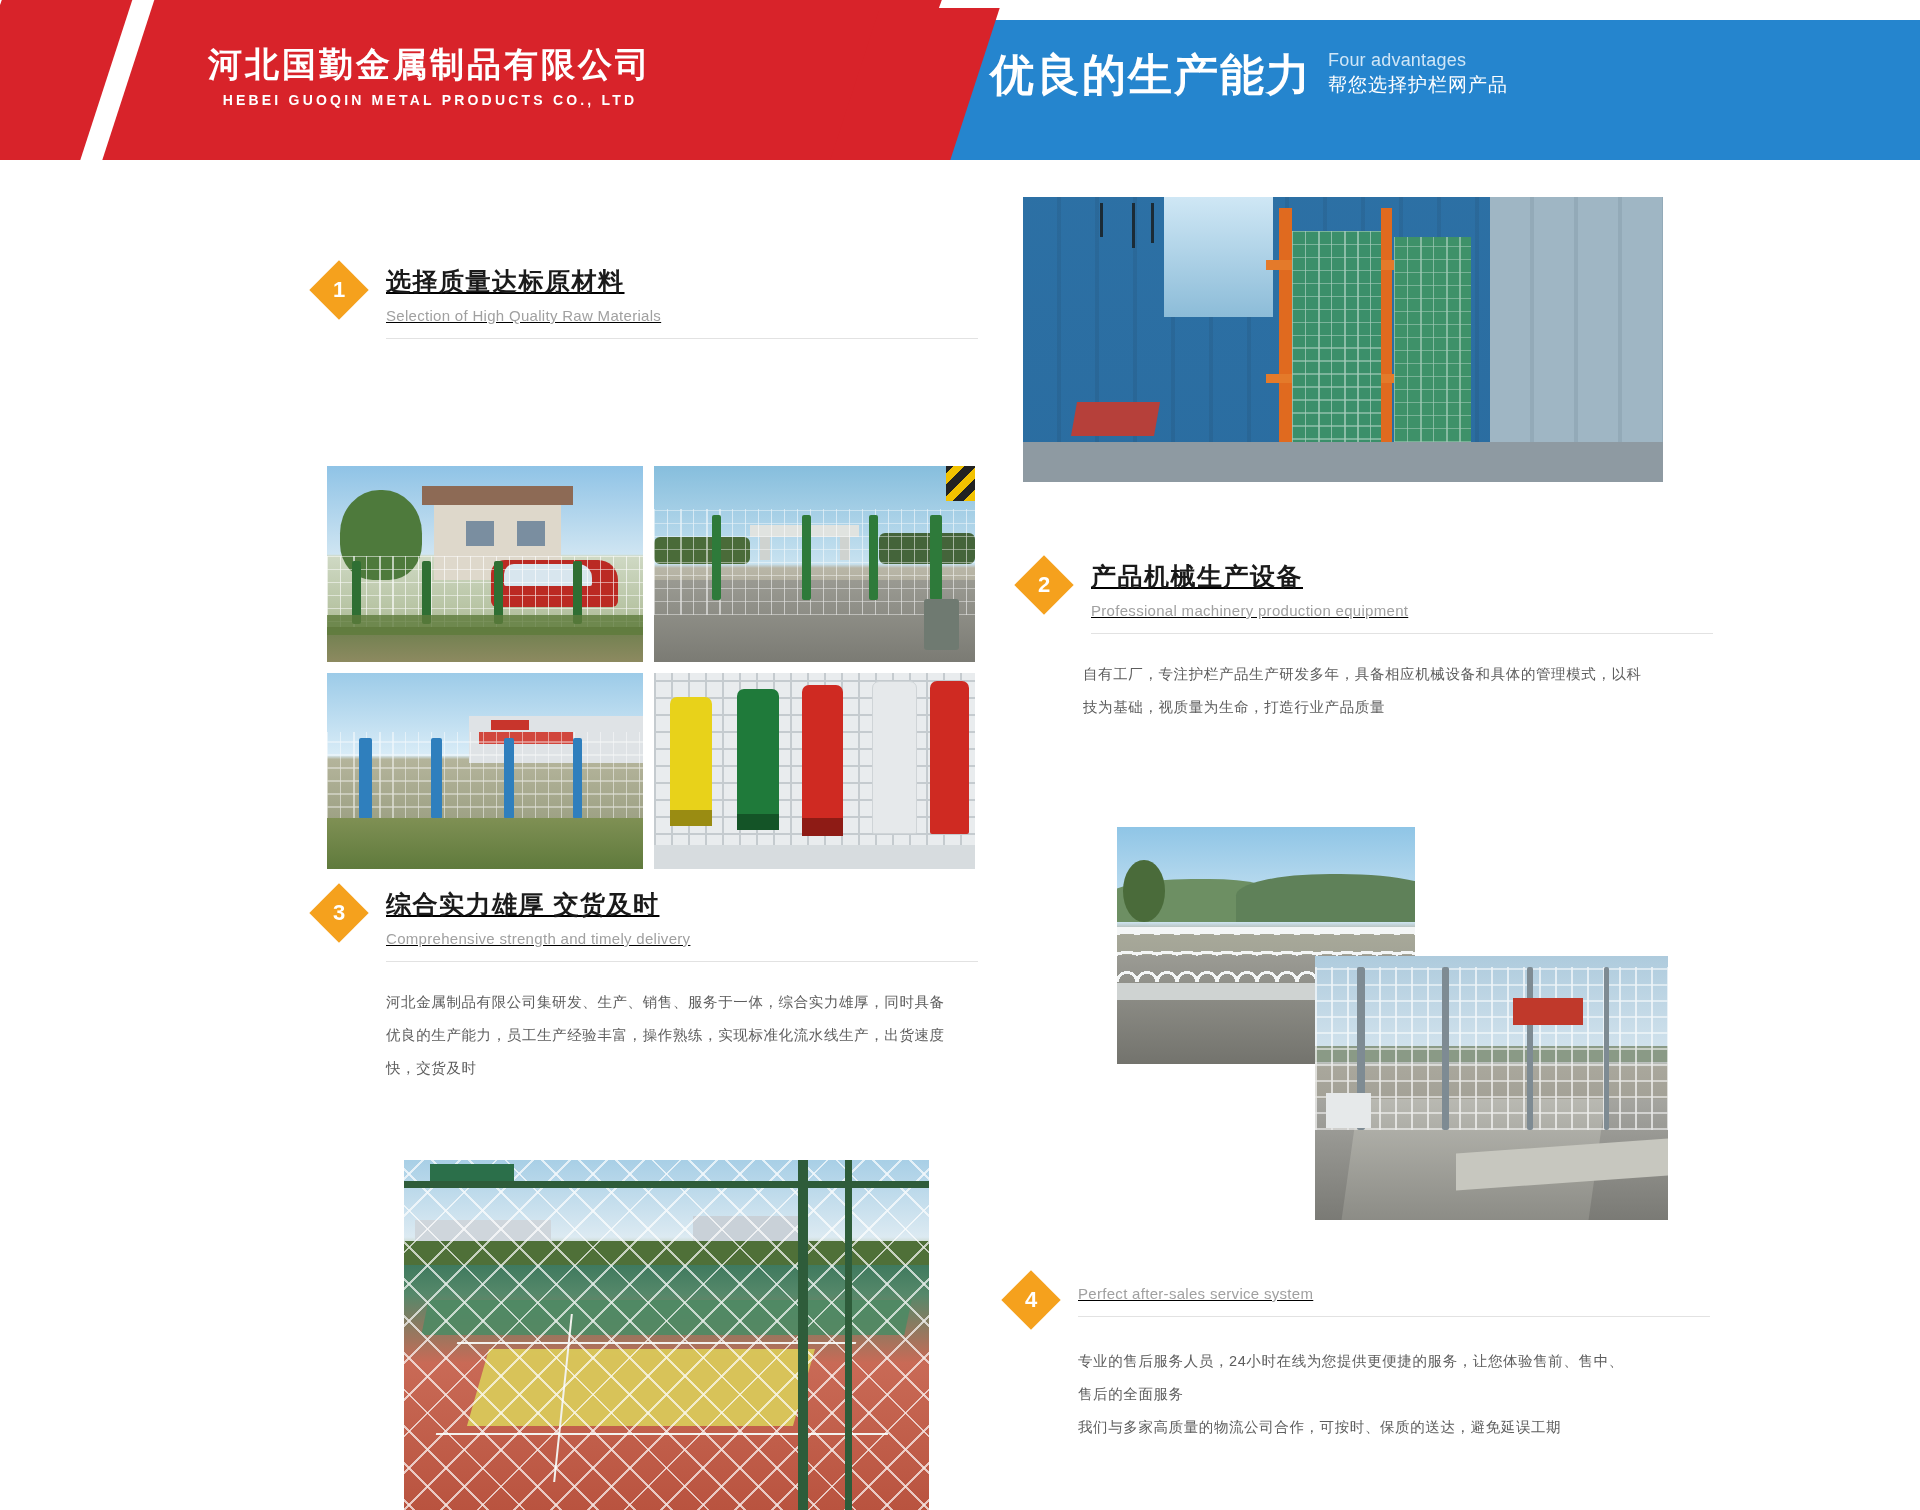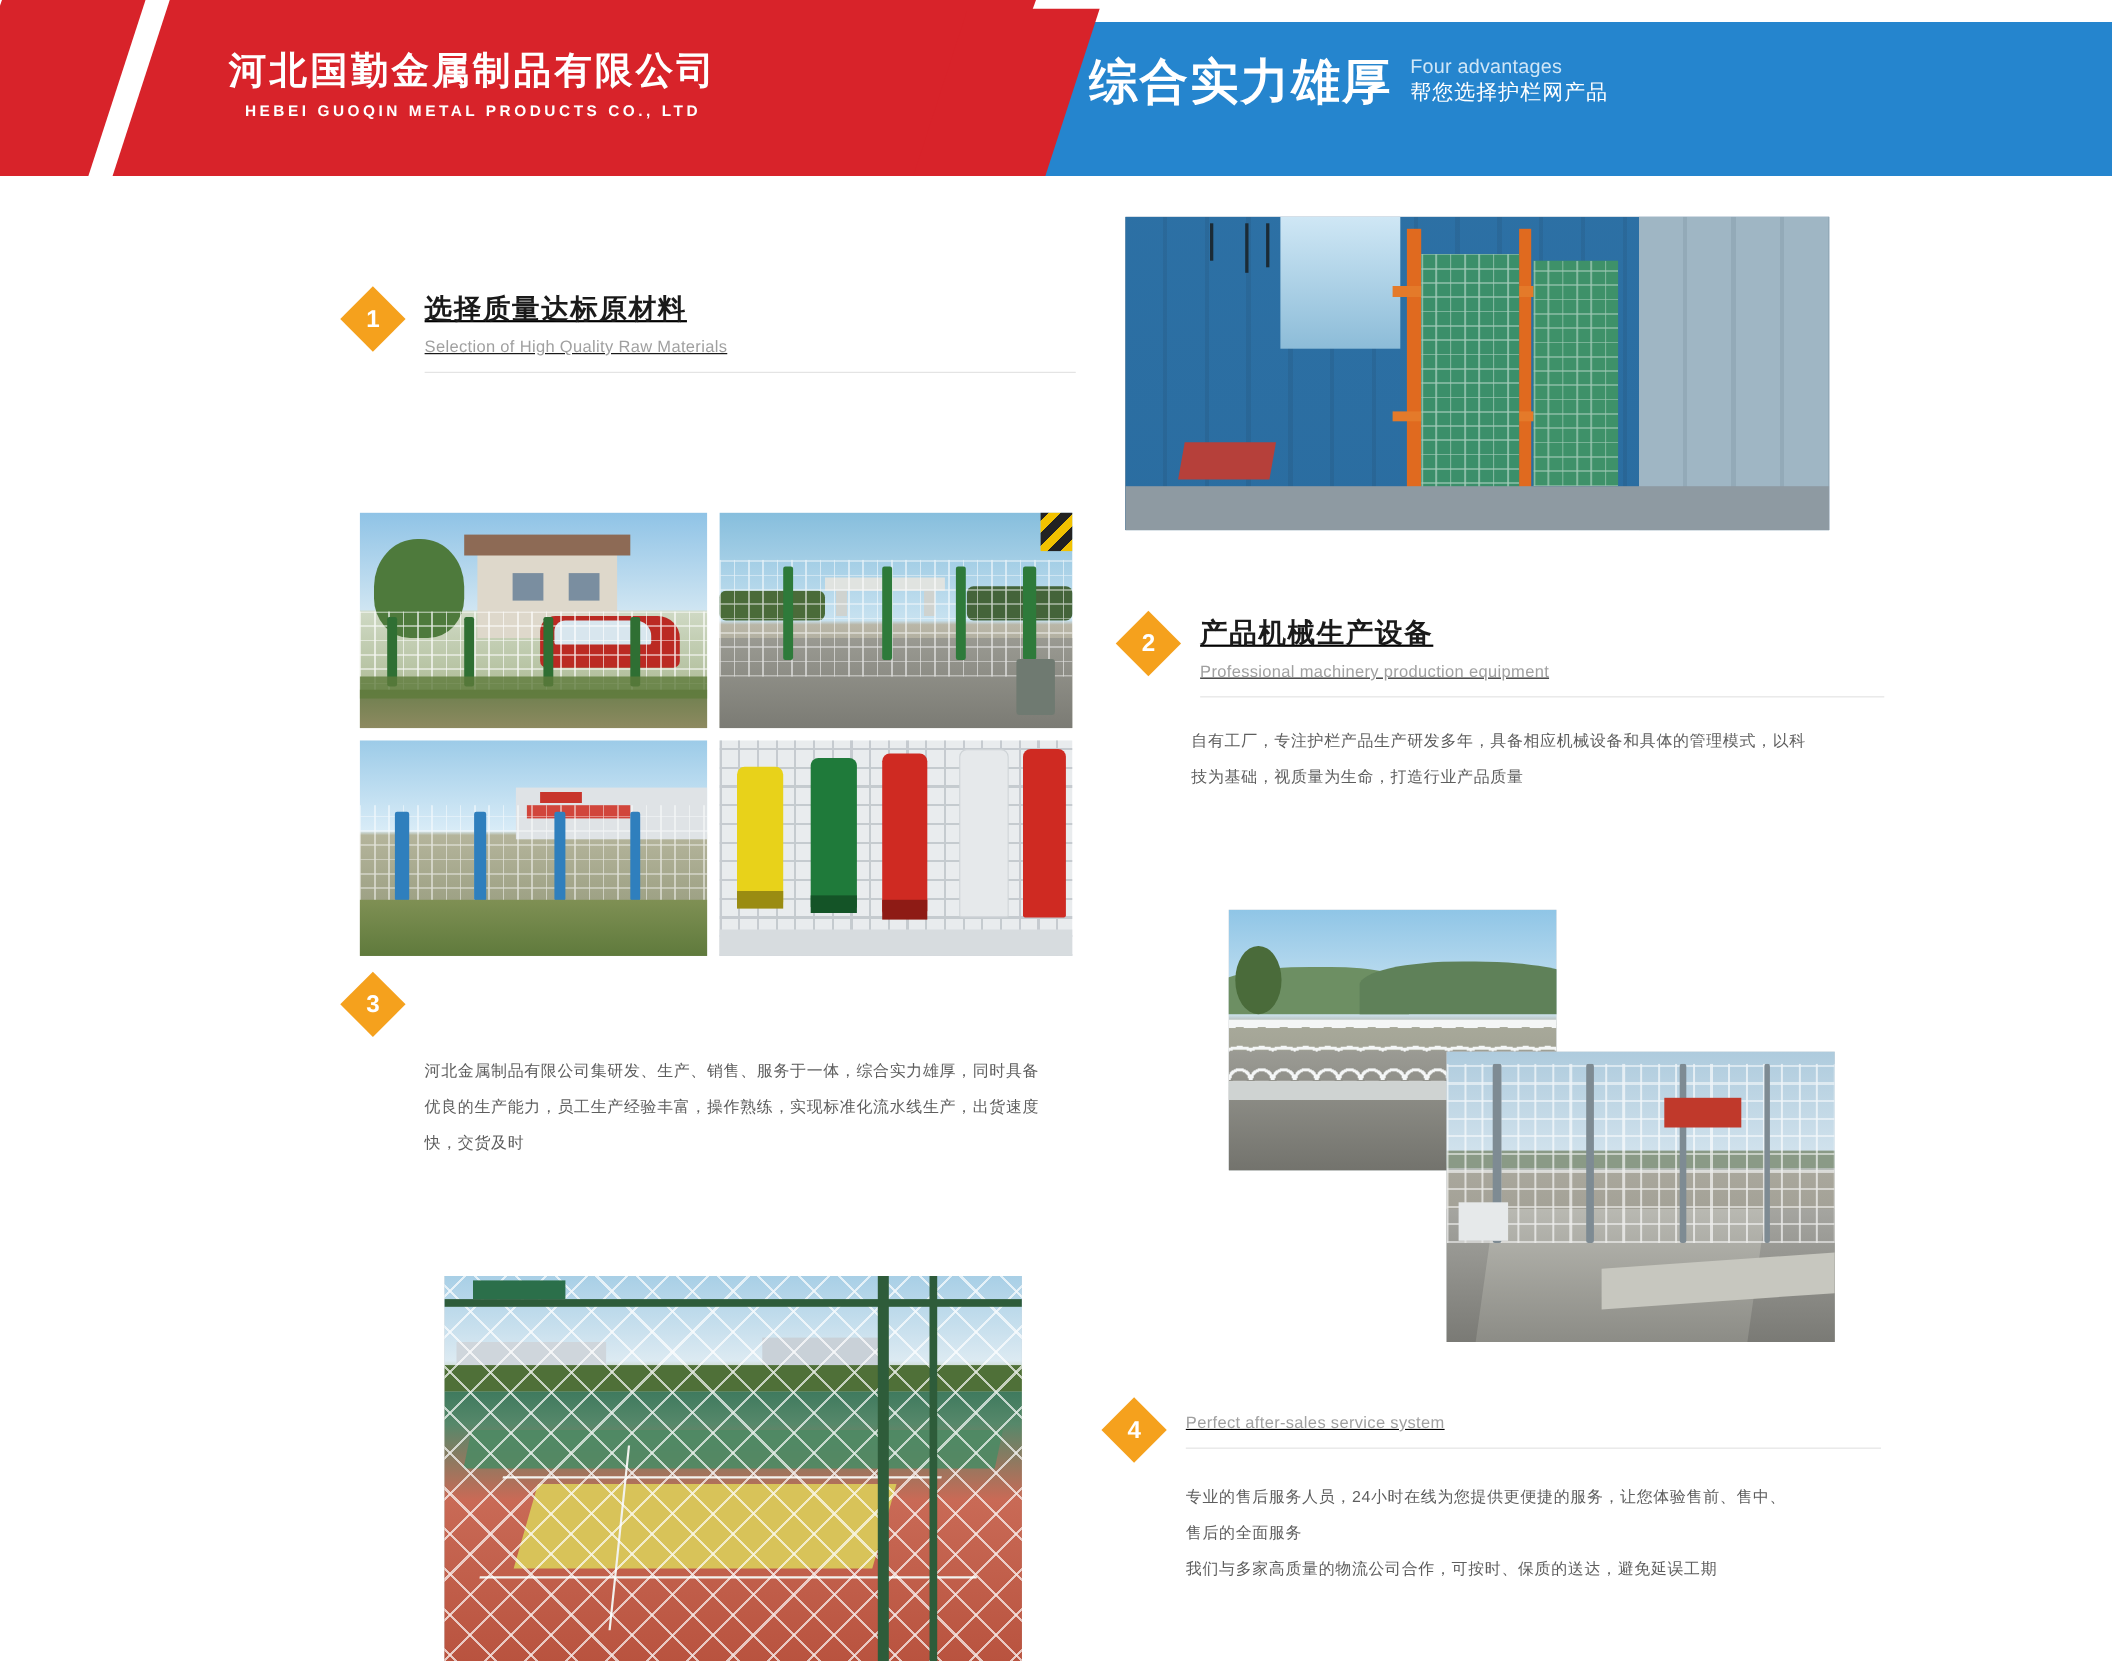--- a/index.html
+++ b/index.html
@@ -141,21 +141,21 @@
   <div class="hdr-red-notch"></div>
   <div class="hdr-red-topstripe"></div>
   <div class="hdr-white-slash"></div>
 
   <div class="company-block">
     <div class="company-cn">河北国勤金属制品有限公司</div>
     <div class="company-en">HEBEI GUOQIN METAL PRODUCTS CO., LTD</div>
   </div>
 
   <div class="hdr-title-wrap">
-    <div class="hdr-title-cn">综合实力雄厚</div>
+    <div class="hdr-title-cn">优良的生产能力</div>
     <div class="hdr-sub">
       <div class="hdr-sub-en">Four advantages</div>
       <div class="hdr-sub-cn">帮您选择护栏网产品</div>
     </div>
   </div>
 </div>
 
 <div class="sec" style="left:318px; top:265px; width:660px;">
   <div class="sec-head">
     <div class="badge">
@@ -265,20 +265,25 @@
     <div style="position:absolute;left:86%;top:4%;width:12%;height:78%;background:#cf2a22;border-radius:7px 7px 2px 2px;"></div>
     <div style="position:absolute;left:0;bottom:0;width:100%;height:12%;background:#d7dcdf;"></div>
   </div>
 </div>
 
 <div class="sec" style="left:318px; top:888px; width:660px;">
   <div class="sec-head">
     <div class="badge">
         <span>3</span>
       </div>
+    <div class="head-texts">
+      <div class="head-cn">综合实力雄厚 交货及时</div>
+      <div class="head-en">Comprehensive strength and timely delivery</div>
+      <div class="divider"></div>
+    </div>
   </div>
   <div class="body-text" style="margin-left:68px; margin-top:24px; white-space:pre-line;">河北金属制品有限公司集研发、生产、销售、服务于一体，综合实力雄厚，同时具备
 优良的生产能力，员工生产经验丰富，操作熟练，实现标准化流水线生产，出货速度
 快，交货及时</div>
 </div>
 
 <div class="ph" style="left:404px; top:1160px; width:525px; height:350px;">
   <div style="position:absolute;inset:0;background:linear-gradient(#a8cfe6 0%,#dceaf2 22%,#b6c2a0 26%,#bf5f4f 100%);"></div>
 
   <div style="position:absolute;left:2%;top:17%;width:26%;height:8%;background:#cfd6dc;"></div>

